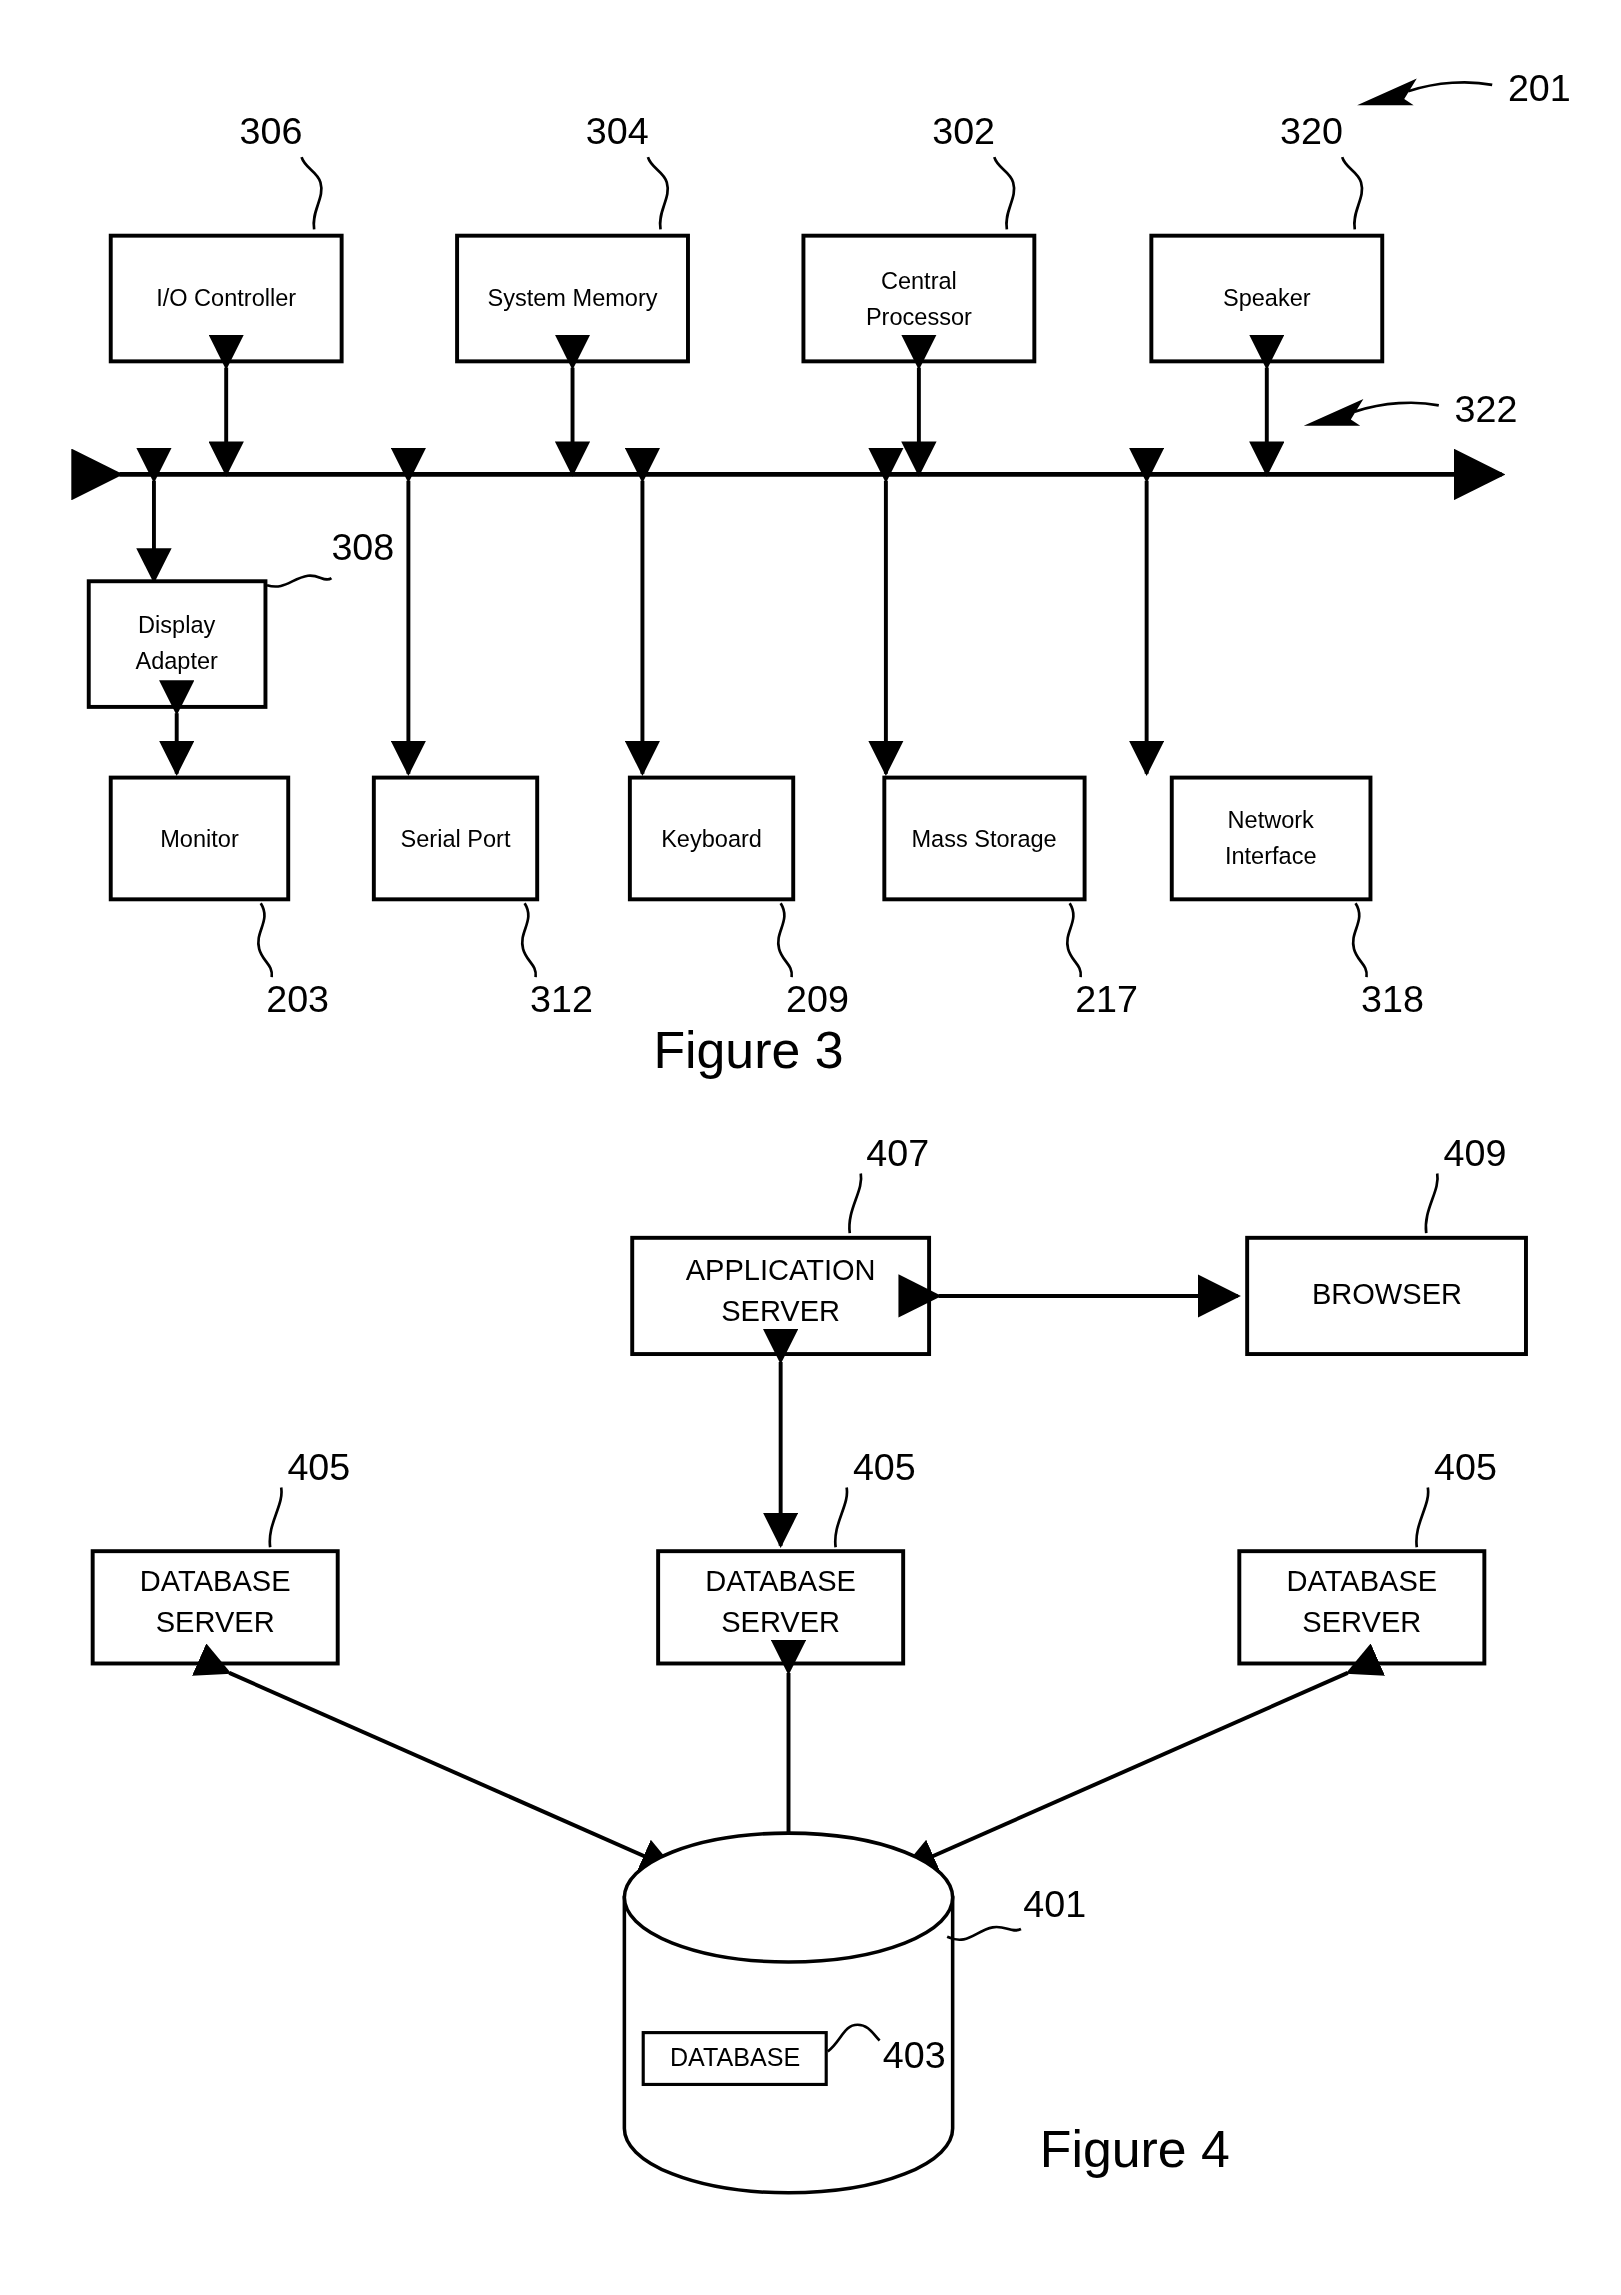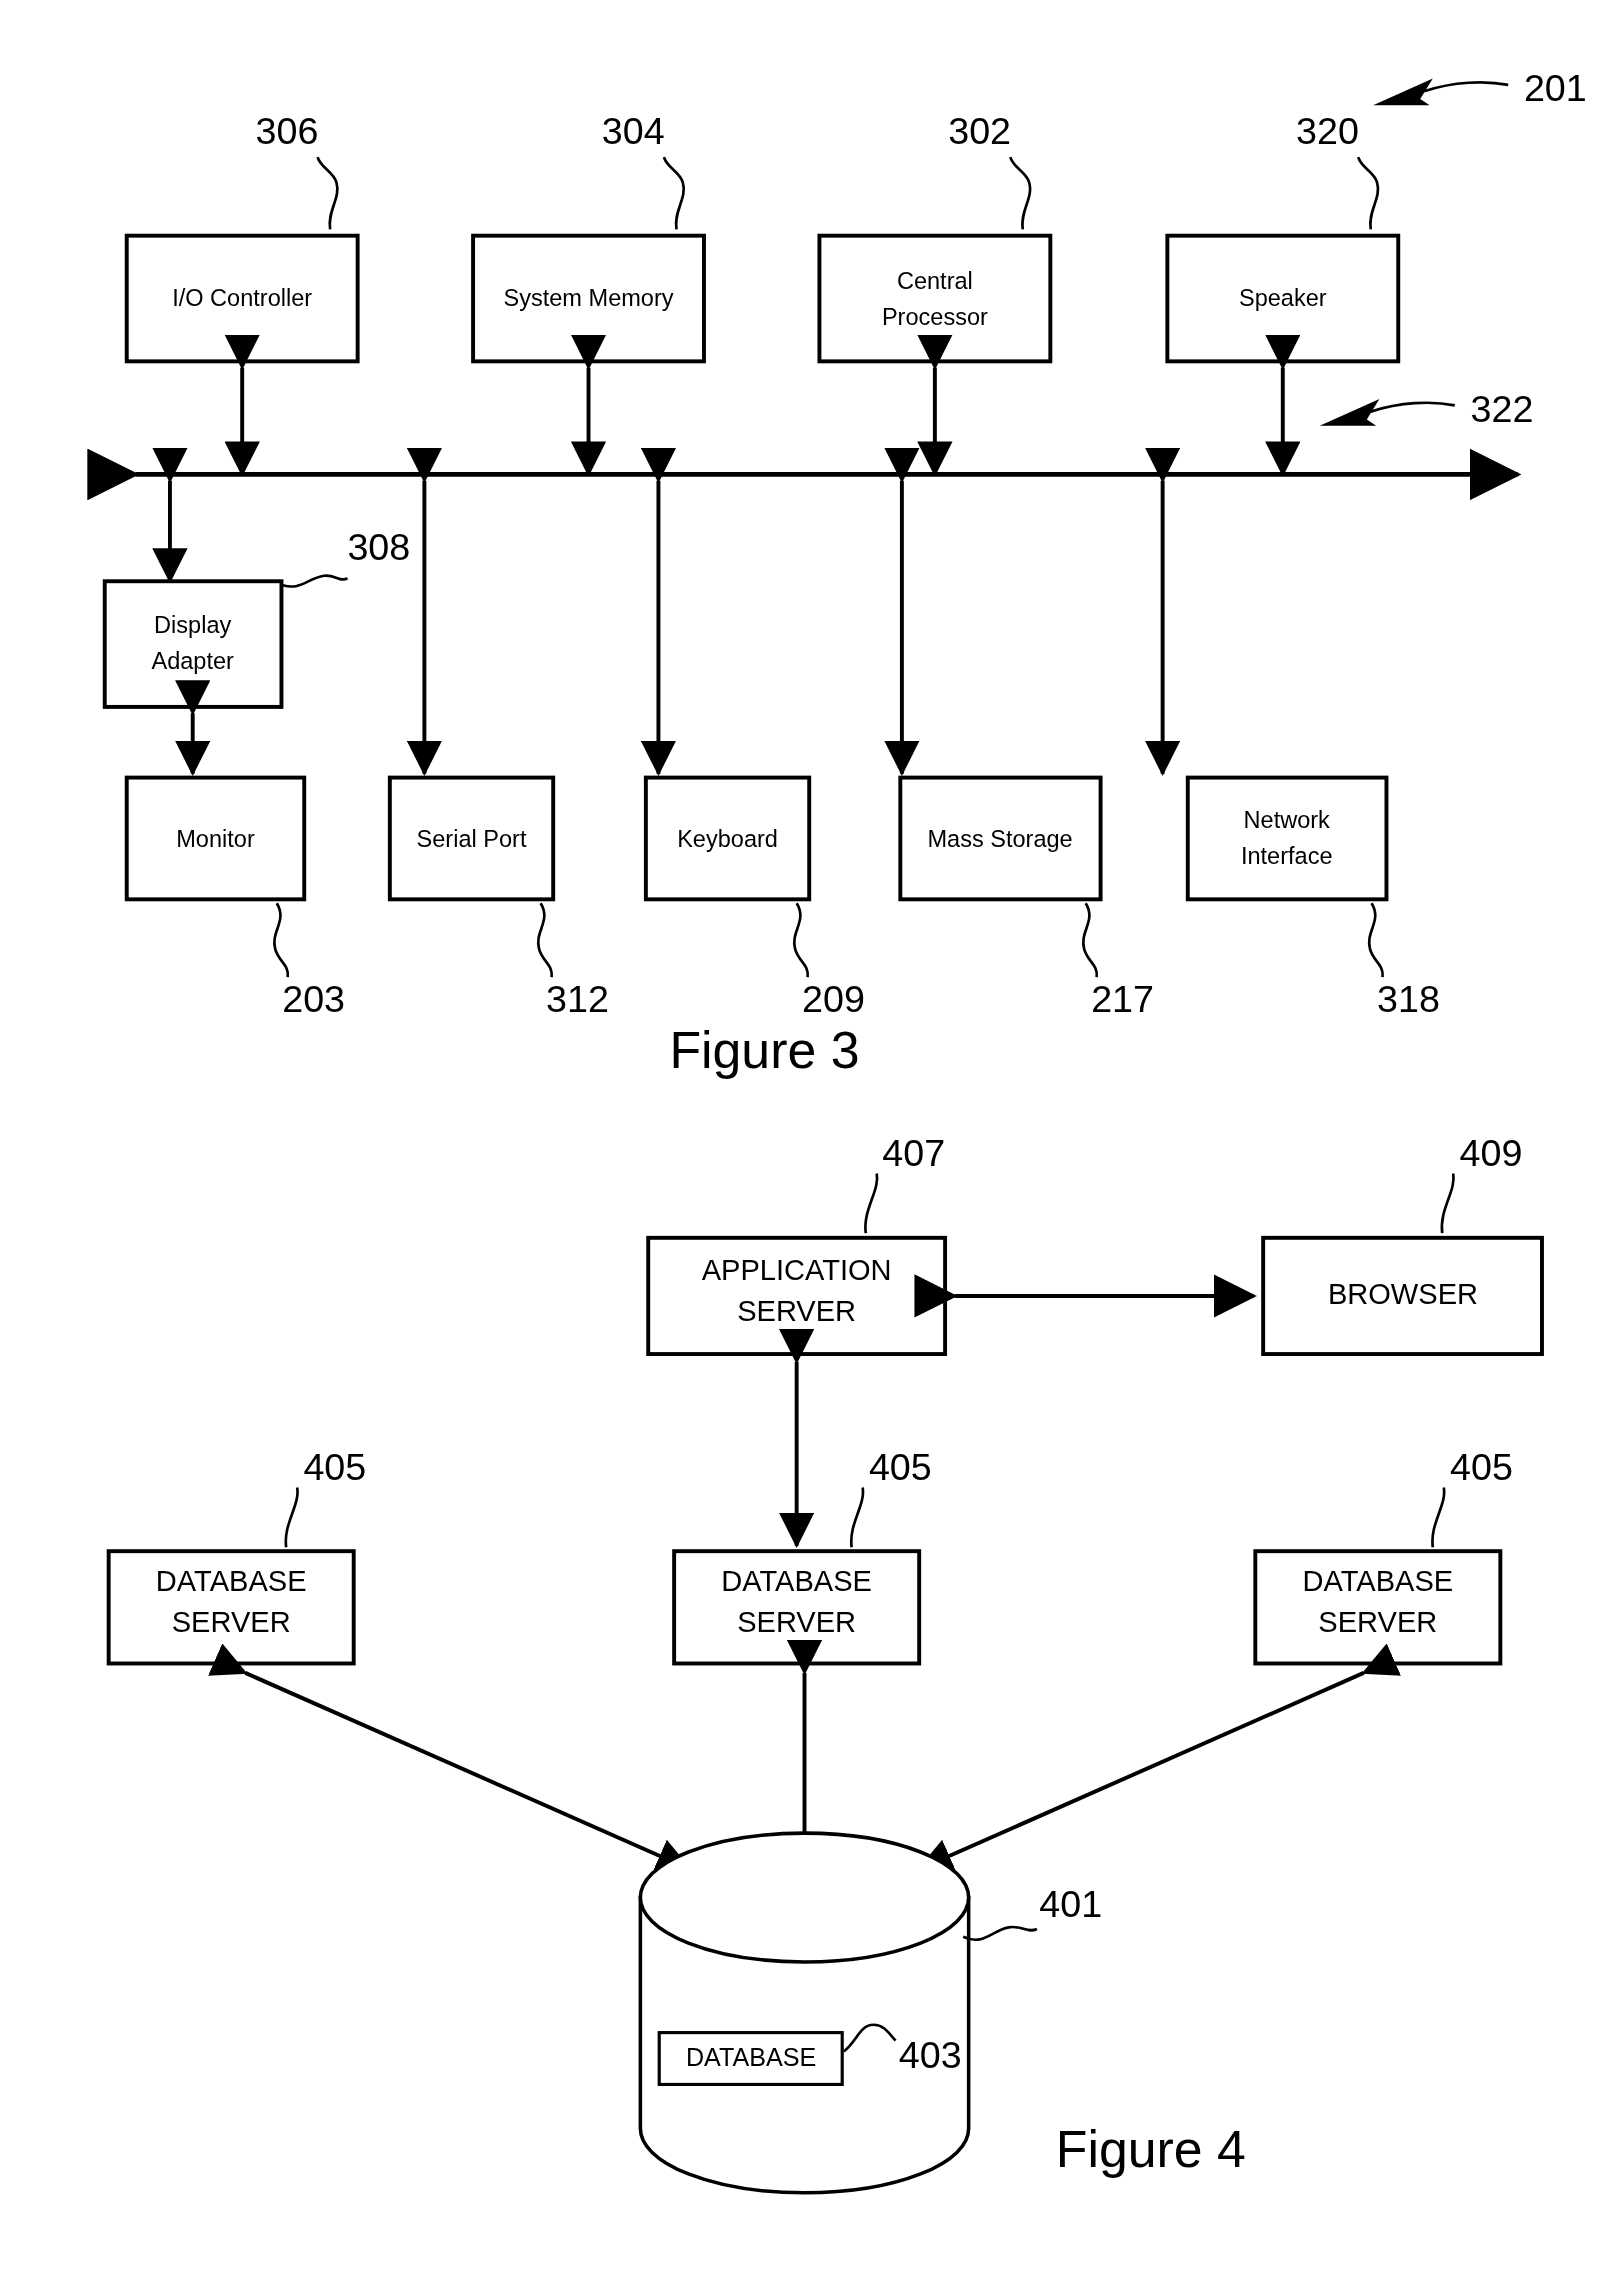--- a/index.html
+++ b/index.html
@@ -12,21 +12,20 @@
     height: 2295px;
     font-family: "Liberation Sans", sans-serif;
     color: #000000;
     overflow: hidden;
   }
   #sheet {
     position: relative;
     width: 1468px;
     height: 2295px;
     background: #ffffff;
-    margin-left: 16px;
   }
   svg.diagram {
     position: absolute;
     top: 0;
     left: 0;
     width: 1621px;
     height: 2295px;
   }
   .box-rect {
     fill: #ffffff;

